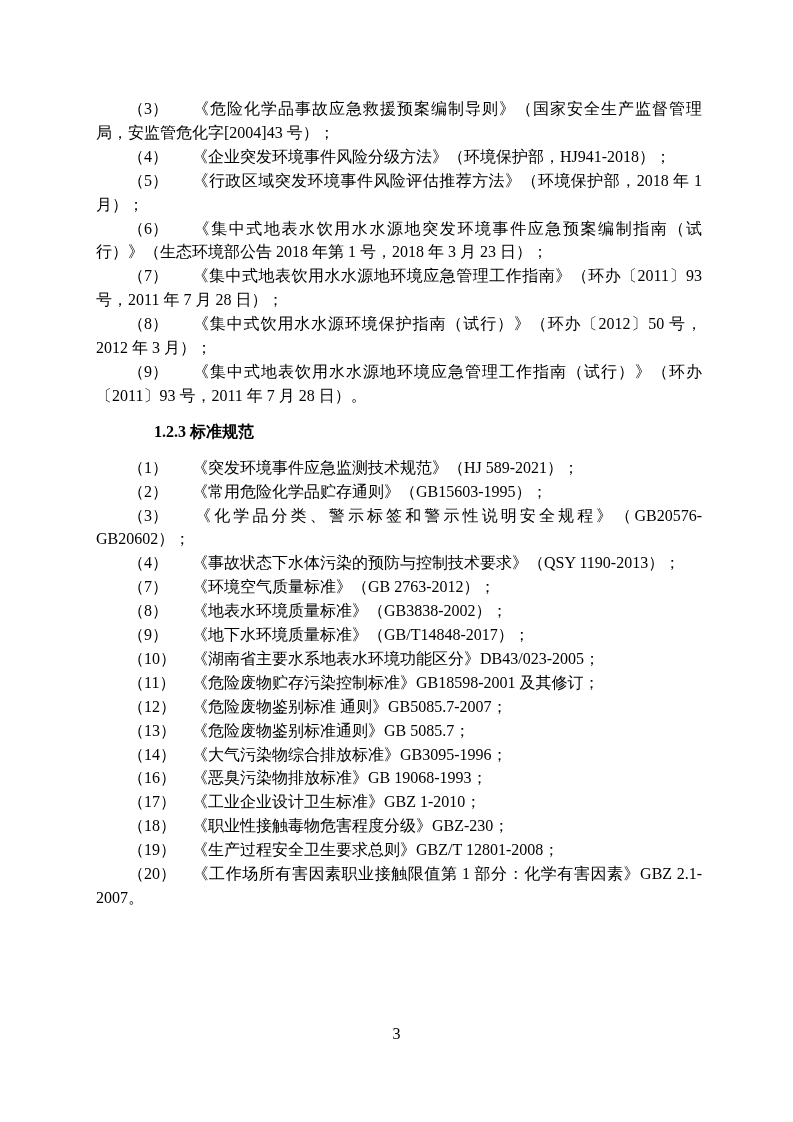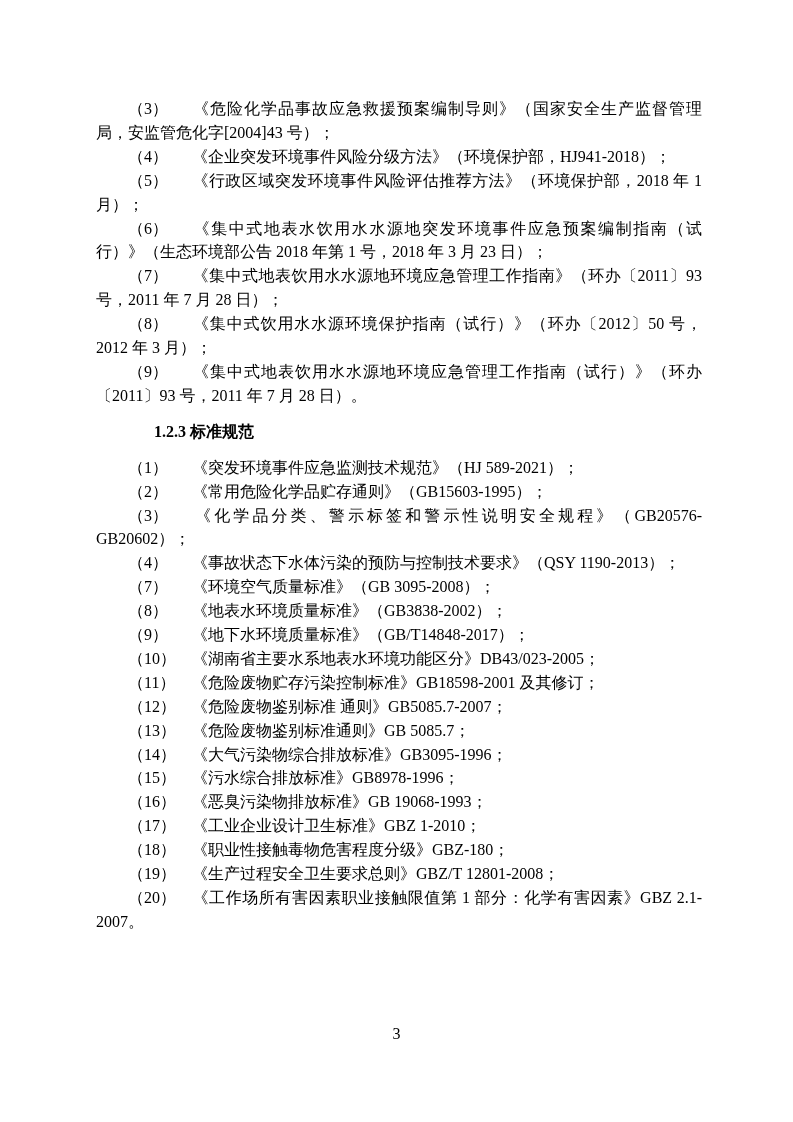--- a/index.html
+++ b/index.html
@@ -64,31 +64,30 @@
     <p class="item"><span class="num">（7）</span><span>《集中式地表饮用水水源地环境应急管理工作指南》（环办〔2011〕93 号，2011 年 7 月 28 日）；</span></p>
     <p class="item"><span class="num">（8）</span><span>《集中式饮用水水源环境保护指南（试行）》（环办〔2012〕50 号，2012 年 3 月）；</span></p>
     <p class="item"><span class="num">（9）</span><span>《集中式地表饮用水水源地环境应急管理工作指南（试行）》（环办〔2011〕93 号，2011 年 7 月 28 日）。</span></p>
 
     <p class="heading">1.2.3 标准规范</p>
 
     <p class="item"><span class="num">（1）</span><span>《突发环境事件应急监测技术规范》（HJ 589-2021）；</span></p>
     <p class="item"><span class="num">（2）</span><span>《常用危险化学品贮存通则》（GB15603-1995）；</span></p>
     <p class="item"><span class="num">（3）</span><span>《化学品分类、警示标签和警示性说明安全规程》（GB20576-GB20602）；</span></p>
     <p class="item"><span class="num">（4）</span><span>《事故状态下水体污染的预防与控制技术要求》（QSY 1190-2013）；</span></p>
-    <p class="item"><span class="num">（7）</span><span>《环境空气质量标准》（GB 3095-2008）；</span></p>
+    <p class="item"><span class="num">（7）</span><span>《环境空气质量标准》（GB 2763-2012）；</span></p>
     <p class="item"><span class="num">（8）</span><span>《地表水环境质量标准》（GB3838-2002）；</span></p>
     <p class="item"><span class="num">（9）</span><span>《地下水环境质量标准》（GB/T14848-2017）；</span></p>
     <p class="item"><span class="num">（10）</span><span>《湖南省主要水系地表水环境功能区分》DB43/023-2005；</span></p>
     <p class="item"><span class="num">（11）</span><span>《危险废物贮存污染控制标准》GB18598-2001 及其修订；</span></p>
     <p class="item"><span class="num">（12）</span><span>《危险废物鉴别标准 通则》GB5085.7-2007；</span></p>
     <p class="item"><span class="num">（13）</span><span>《危险废物鉴别标准通则》GB 5085.7；</span></p>
     <p class="item"><span class="num">（14）</span><span>《大气污染物综合排放标准》GB3095-1996；</span></p>
-    <p class="item"><span class="num">（15）</span><span>《污水综合排放标准》GB8978-1996；</span></p>
     <p class="item"><span class="num">（16）</span><span>《恶臭污染物排放标准》GB 19068-1993；</span></p>
     <p class="item"><span class="num">（17）</span><span>《工业企业设计卫生标准》GBZ 1-2010；</span></p>
-    <p class="item"><span class="num">（18）</span><span>《职业性接触毒物危害程度分级》GBZ-180；</span></p>
+    <p class="item"><span class="num">（18）</span><span>《职业性接触毒物危害程度分级》GBZ-230；</span></p>
     <p class="item"><span class="num">（19）</span><span>《生产过程安全卫生要求总则》GBZ/T 12801-2008；</span></p>
     <p class="item"><span class="num">（20）</span><span>《工作场所有害因素职业接触限值第 1 部分：化学有害因素》GBZ 2.1-2007。</span></p>
 
   </div>
 
   <div class="page-number">3</div>
 </div>
 
 </body></html>

